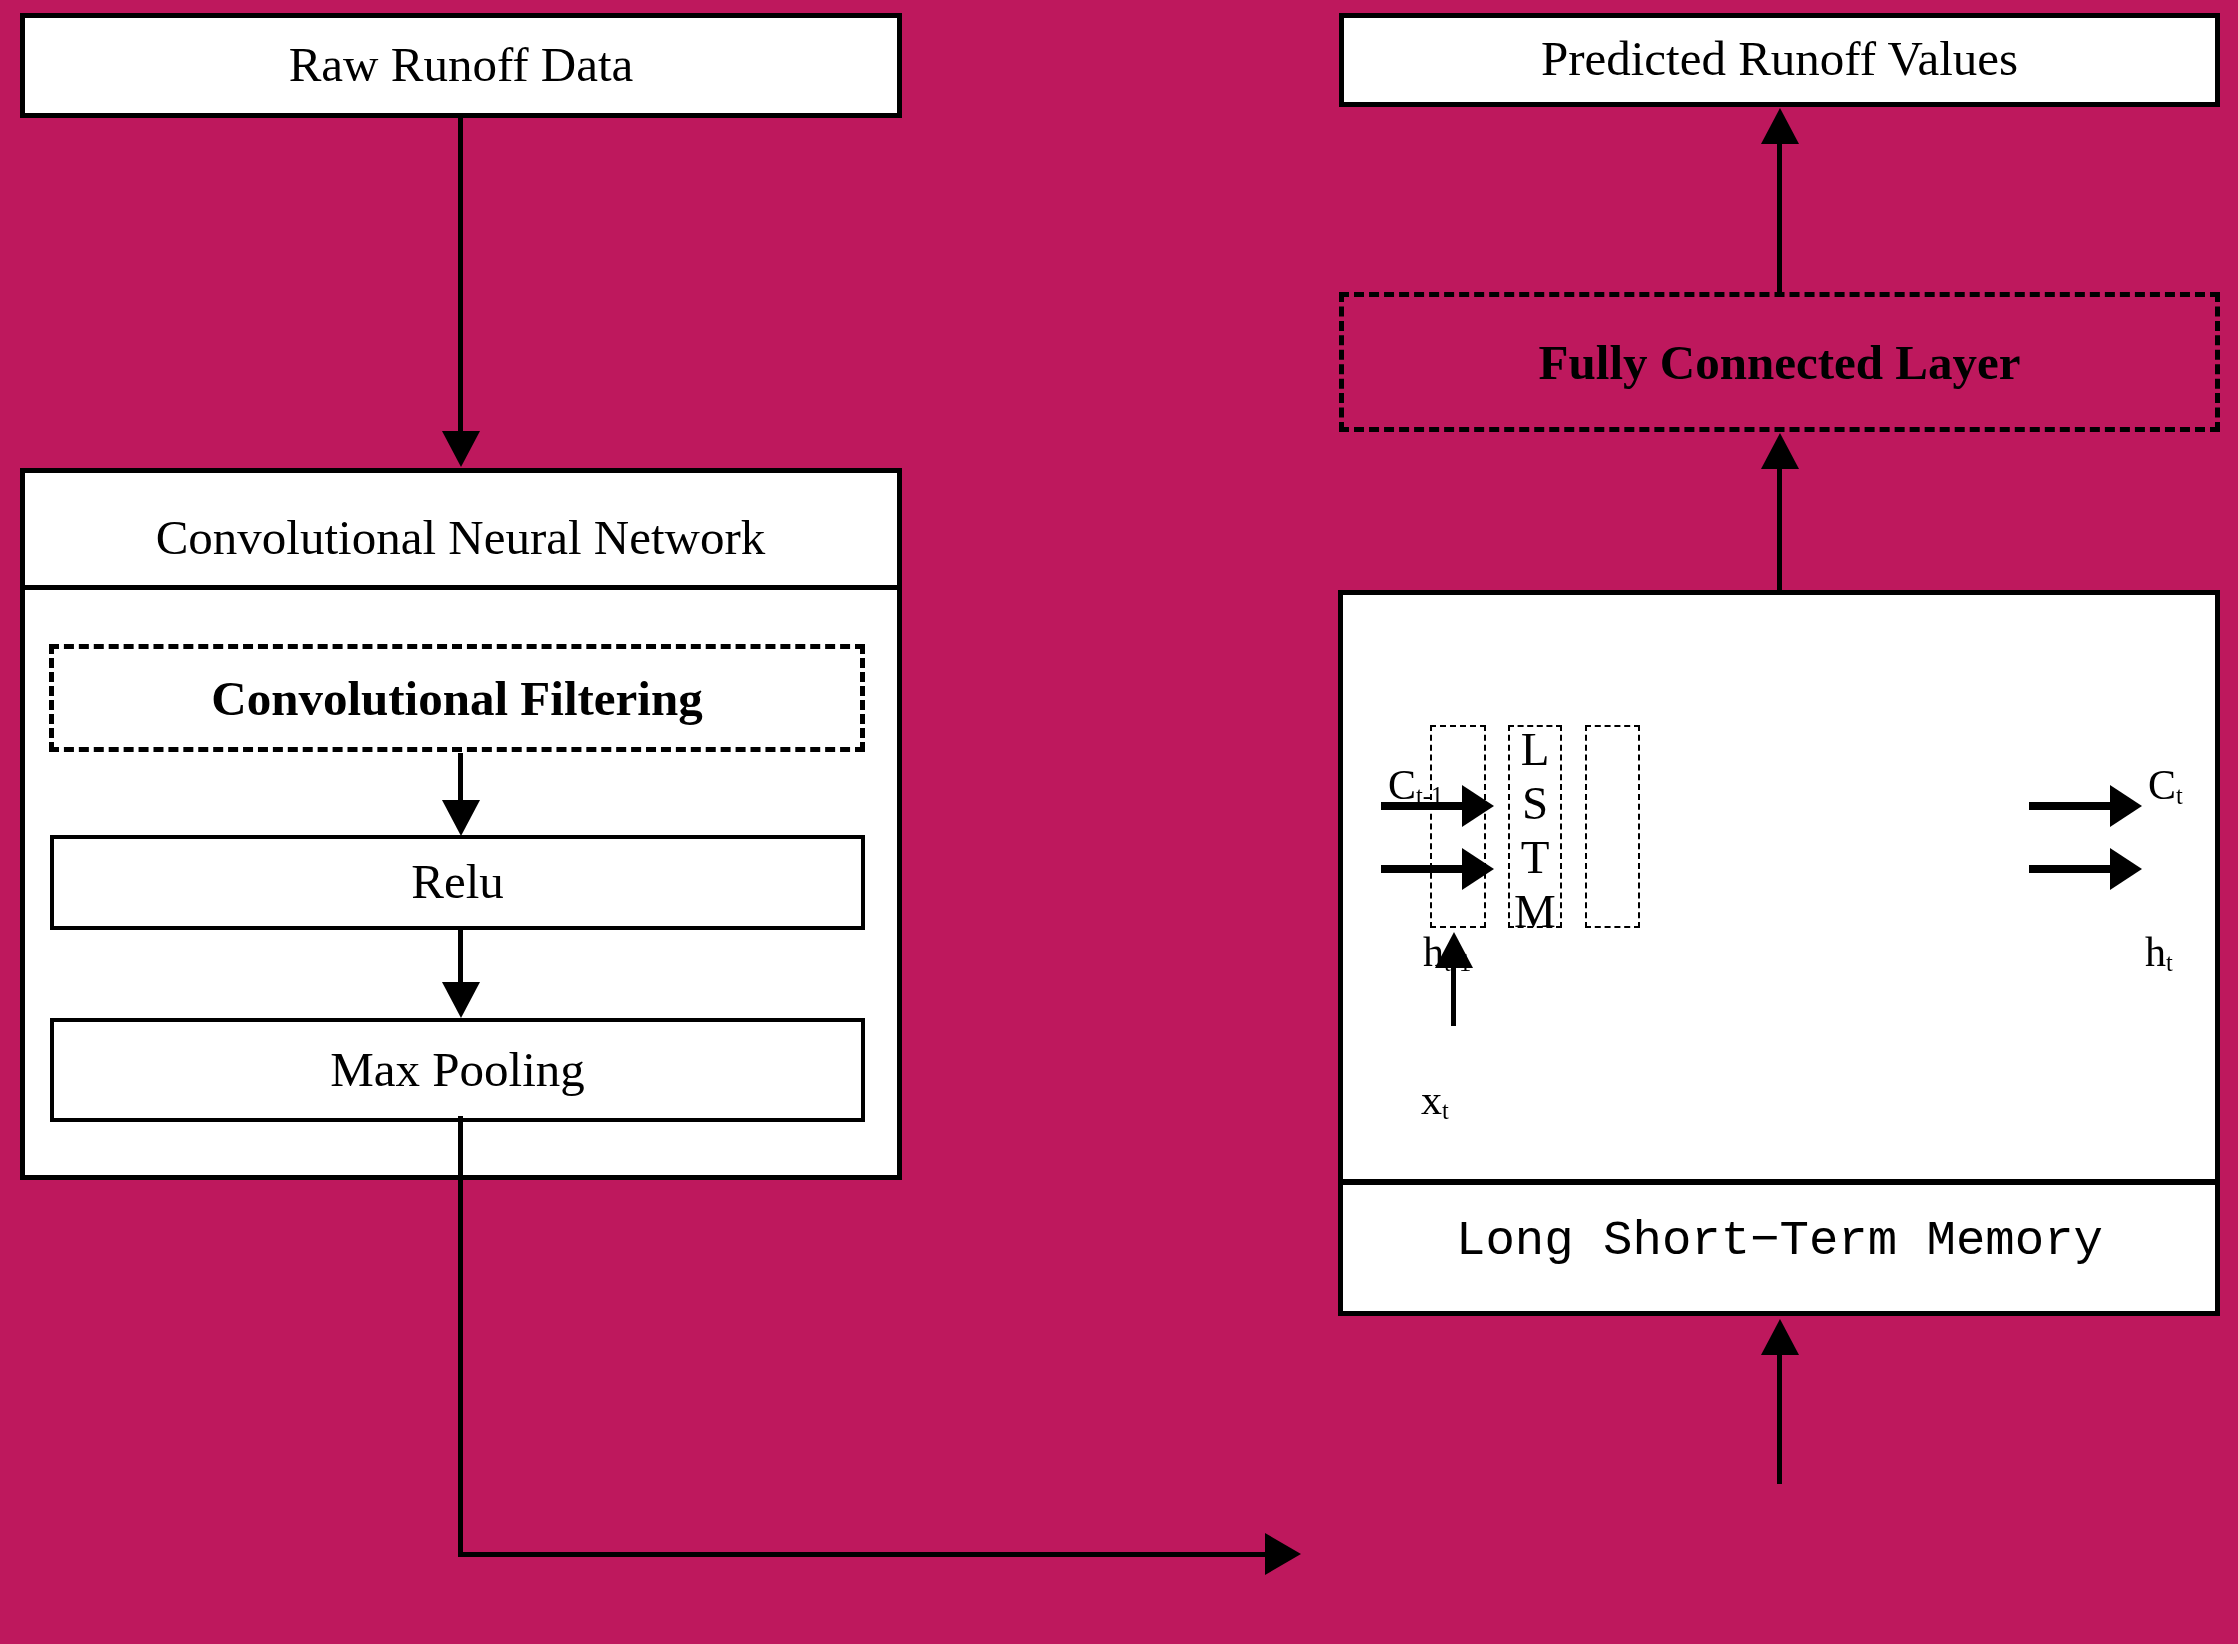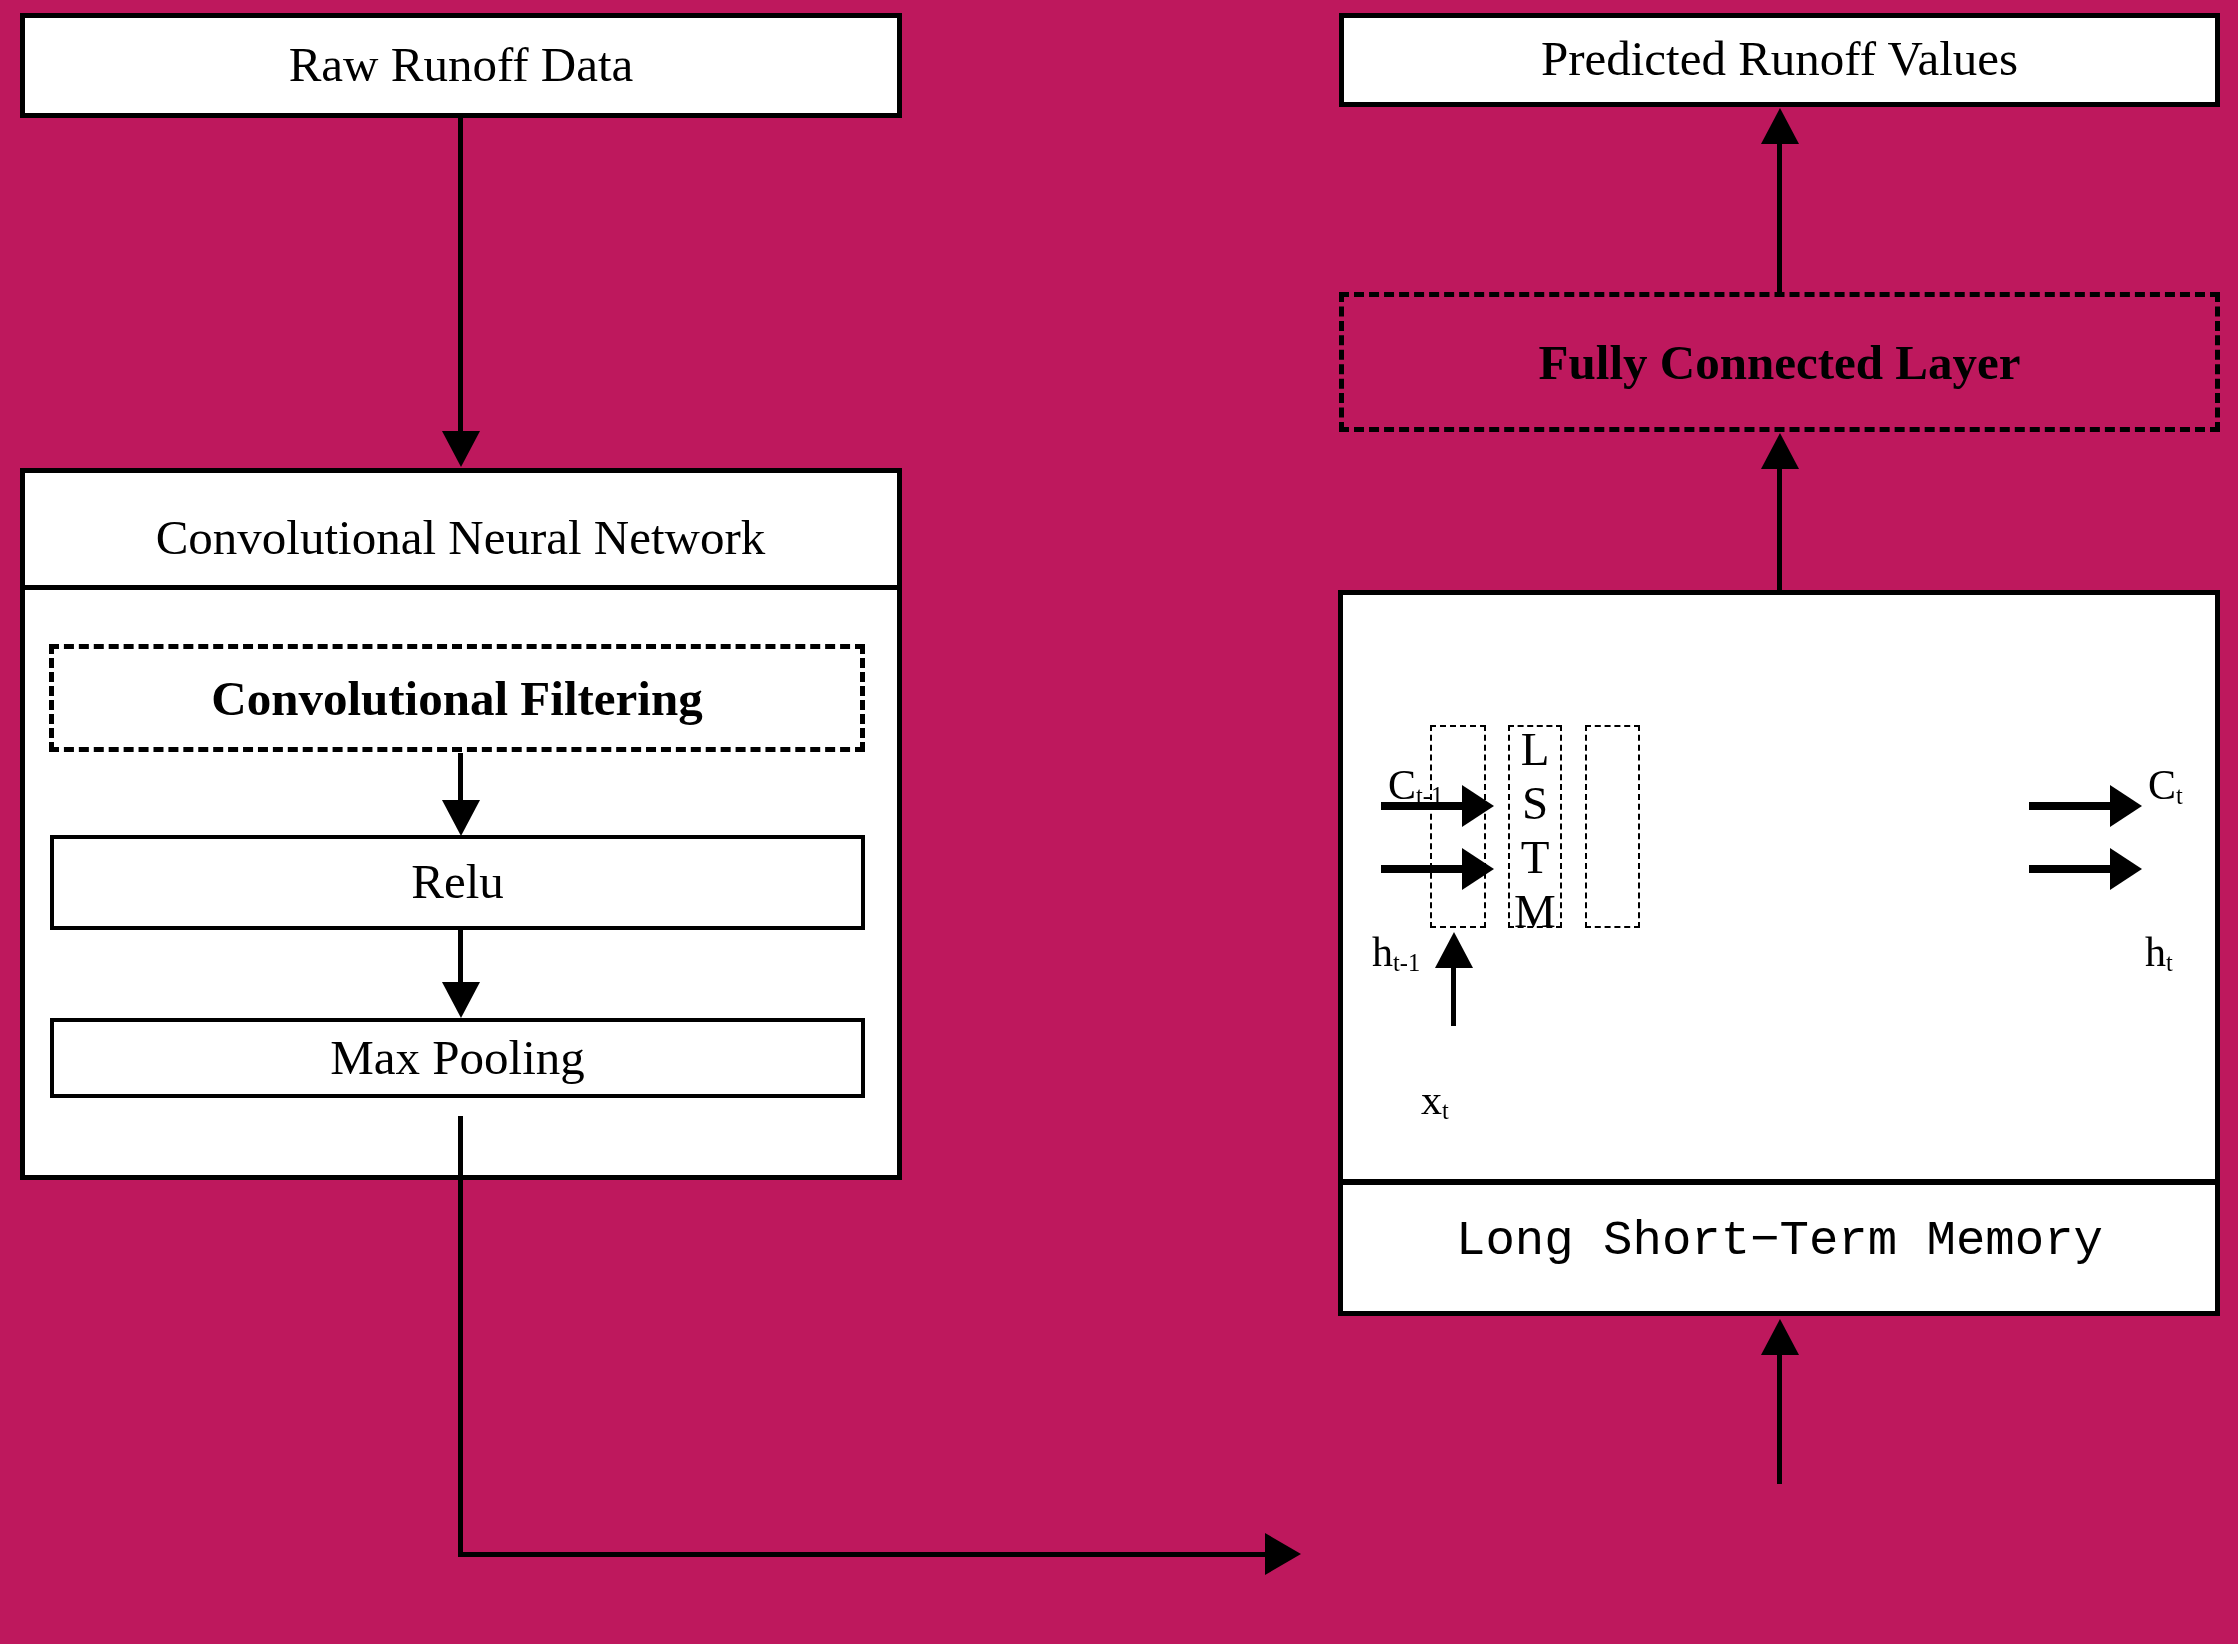--- a/index.html
+++ b/index.html
@@ -97,21 +97,21 @@
   <div class="vline" style="left:458px;top:753px;height:52px;"></div>
   <div class="arrowdown" style="left:442px;top:800px;"></div>
 
   <div class="box thin t84" style="left:50px;top:835px;width:815px;height:95px;">
     <span>Relu</span>
   </div>
 
   <div class="vline" style="left:458px;top:930px;height:56px;"></div>
   <div class="arrowdown" style="left:442px;top:982px;"></div>
 
-  <div class="box thin t84" style="left:50px;top:1018px;width:815px;height:80px;">
+  <div class="box thin t84" style="left:50px;top:1018px;width:815px;height:104px;">
     <span>Max Pooling</span>
   </div>
 
   <div class="vline" style="left:458px;top:1116px;height:441px;"></div>
   <div class="hline" style="left:458px;top:1552px;width:810px;"></div>
   <div class="arrowright" style="left:1265px;top:1533px;"></div>
 
   <div class="box t84" style="left:1339px;top:12.7px;width:881px;height:94px;">
     <span>Predicted Runoff Values</span>
   </div>
@@ -140,21 +140,21 @@
   </div>
 
   <div class="sym" style="left:1388px;top:713px;">
     <span>C</span><sub>t-1</sub>
   </div>
   <div class="hline" style="left:1381px;top:802px;width:84px;height:8px;"></div>
   <div class="arrowright" style="left:1462px;top:785px;border-left-width:32px;border-top-width:21.4px;border-bottom-width:21.4px;"></div>
 
   <div class="hline" style="left:1381px;top:865px;width:84px;height:8px;"></div>
   <div class="arrowright" style="left:1462px;top:848px;border-left-width:32px;border-top-width:21.4px;border-bottom-width:21.4px;"></div>
-  <div class="sym" style="left:1372px;top:880px;text-align:right;">
+  <div class="sym" style="left:1423px;top:880px;text-align:right;">
     <span>h</span><sub>t-1</sub>
   </div>
 
   <div class="sym" style="left:2148px;top:713px;">
     <span>C</span><sub>t</sub>
   </div>
   <div class="hline" style="left:2029px;top:802px;width:84px;height:8px;"></div>
   <div class="arrowright" style="left:2110px;top:785px;border-left-width:32px;border-top-width:21.4px;border-bottom-width:21.4px;"></div>
 
   <div class="hline" style="left:2029px;top:865px;width:84px;height:8px;"></div>

